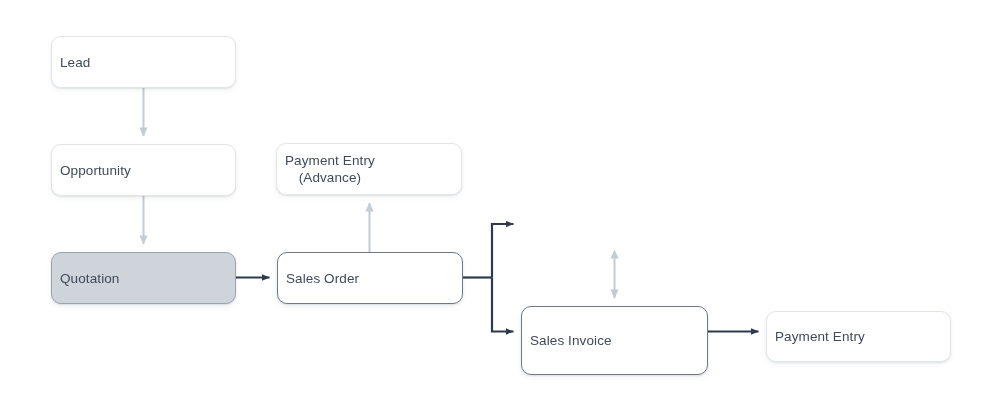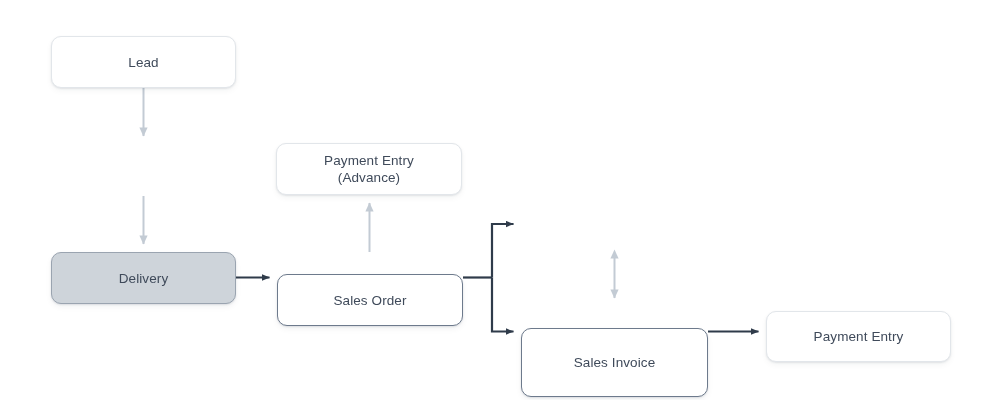--- a/index.html
+++ b/index.html
@@ -25,38 +25,36 @@
     top: 0;
     width: 1000px;
     height: 400px;
     pointer-events: none;
   }
   .node {
     position: absolute;
     box-sizing: border-box;
     display: flex;
     align-items: center;
-    justify-content: center;
     text-align: center;
     border-radius: 10px;
     background: #ffffff;
     border: 1px solid #e2e6ea;
     box-shadow: 0 1px 2px rgba(25, 35, 55, 0.10),
                 0 3px 6px rgba(25, 35, 55, 0.045);
     color: #3f4a5a;
     font-size: 13.5px;
     line-height: 17px;
     letter-spacing: 0.1px;
     z-index: 2;
   }
   .node.active {
     border: 1px solid #6d7a8c;
     box-shadow: 0 1px 2px rgba(25, 35, 55, 0.12),
                 0 3px 6px rgba(25, 35, 55, 0.05);
-    margin-top: 22px;
   }
   .node.selected {
     background: #ced4da;
     border: 1px solid #9aa4b0;
     box-shadow: 0 1px 2px rgba(25, 35, 55, 0.12),
                 0 3px 6px rgba(25, 35, 55, 0.05);
   }
   .node-label {
     display: block;
     white-space: pre-line;
@@ -95,23 +93,26 @@
 
     <line x1="614.5" y1="258" x2="614.5" y2="298" stroke="#c3cbd4" stroke-width="2" marker-start="url(#arrow-muted-start)" marker-end="url(#arrow-muted)"></line>
 
     <line x1="708" y1="331.5" x2="758.5" y2="331.5" stroke="#2f3b4a" stroke-width="2.2" marker-end="url(#arrow-strong)"></line>
   </svg>
 
   <div class="node" style="left:51px; top:36px; width:185px; height:52px;">
     <span class="node-label">Lead</span>
   </div>
 
+  <div class="node" style="left:51px; top:144px; width:185px; height:52px;">
+    <span class="node-label">Opportunity</span>
+  </div>
 
   <div class="node selected" style="left:51px; top:252px; width:185px; height:52px;">
-    <span class="node-label">Delivery</span>
+    <span class="node-label">Quotation</span>
   </div>
 
   <div class="node" style="left:276px; top:143px; width:186px; height:52px;">
     <span class="node-label">Payment Entry
 (Advance)</span>
   </div>
 
   <div class="node active" style="left:277px; top:252px; width:186px; height:52px;">
     <span class="node-label">Sales Order</span>
   </div>

